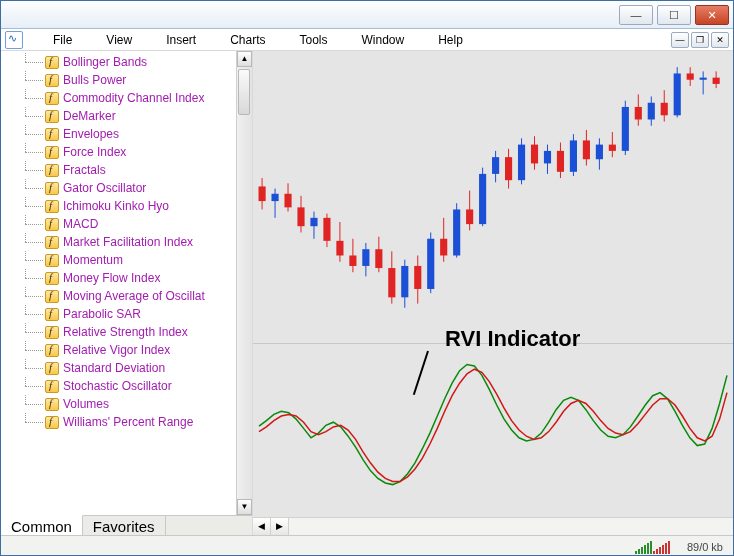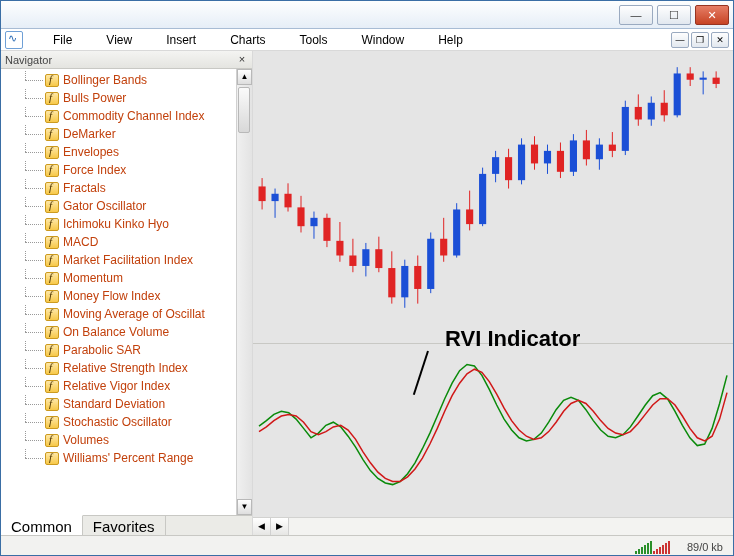--- a/index.html
+++ b/index.html
@@ -144,21 +144,21 @@
     padding:2px 0 2px 12px;
   }
   .tree li{
     display:flex;
     align-items:center;
     height:18px;
     padding-left:32px;
     position:relative;
     white-space:nowrap;
     overflow:hidden;
-    color:#c2410c;
+    color:#a21caf;
   }
   .tree li::before{
     content:"";
     position:absolute;
     left:12px;
     top:50%;
     width:18px;
     border-top:1px dotted #999;
   }
   .tree li::after{
@@ -302,24 +302,20 @@
   <div class="mdi-controls">
     <div class="mdi-btn">—</div>
     <div class="mdi-btn">❐</div>
     <div class="mdi-btn">✕</div>
   </div>
 </div>
 
 <div class="workspace">
 
   <div class="navigator">
-    <div class="nav-title">
-      <span>Navigator</span>
-      <span class="close-x">×</span>
-    </div>
     <div class="nav-list">
       <ul class="tree" id="nav-tree">
           <li>
             <span class="fx-icon"></span>
             <span>Bollinger Bands</span>
           </li>
           <li>
             <span class="fx-icon"></span>
             <span>Bulls Power</span>
           </li>
@@ -363,24 +359,20 @@
             <span class="fx-icon"></span>
             <span>Momentum</span>
           </li>
           <li>
             <span class="fx-icon"></span>
             <span>Money Flow Index</span>
           </li>
           <li>
             <span class="fx-icon"></span>
             <span>Moving Average of Oscillat</span>
-          </li>
-          <li>
-            <span class="fx-icon"></span>
-            <span>On Balance Volume</span>
           </li>
           <li>
             <span class="fx-icon"></span>
             <span>Parabolic SAR</span>
           </li>
           <li>
             <span class="fx-icon"></span>
             <span>Relative Strength Index</span>
           </li>
           <li>

